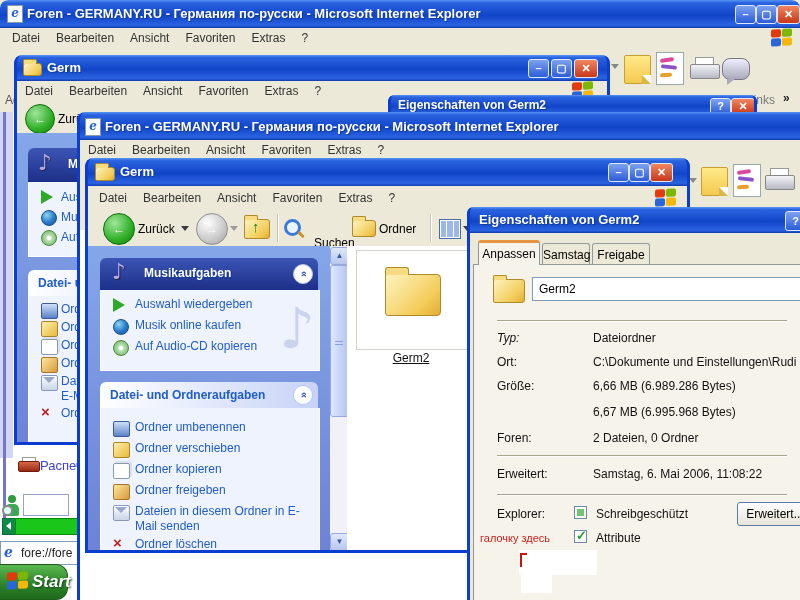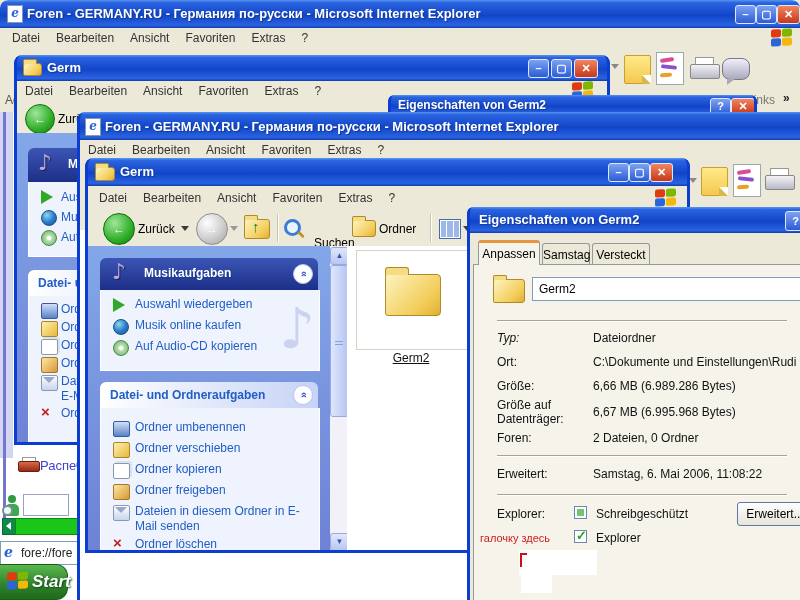--- a/index.html
+++ b/index.html
@@ -402,54 +402,53 @@
     <div class="abs" style="left:0;top:0;width:345px;height:400px;background:#ece9d8;"></div>
     <div class="tb small" style="height:26px;"></div>
     <div class="tbtitle" style="left:12px;top:5px;">Eigenschaften von Germ2</div>
     <div class="wbtn" style="left:318px;top:4px;height:18px;">?</div>
 
     <div class="tab active" style="left:11px;top:33px;width:62px;height:25px;">
       <span>Anpassen</span></div>
     <div class="tab" style="left:75px;top:36px;width:48px;height:22px;">
       <span>Samstag</span></div>
     <div class="tab" style="left:125px;top:36px;width:58px;height:22px;">
-      <span>Versteckt</span></div>
+      <span>Freigabe</span></div>
 
     <div class="abs" style="left:6px;top:57px;width:336px;height:343px;background:#f6f4ea;border:1px solid #919b9c;box-sizing:border-box;z-index:2;">
       <div class="folder-md" style="left:19px;top:14px;"></div>
       <div class="abs" style="left:58px;top:12px;width:272px;height:24px;background:#fff;border:1px solid #7f9db9;box-sizing:border-box;">
         <span class="abs" style="left:6px;top:4px;">Germ2</span>
       </div>
       <div class="dlgsep" style="left:23px;top:55px;width:290px;"></div>
       <span class="dlbl" style="left:23px;top:66px;font-style:italic;">Typ:</span>
       <span class="dval" style="left:119px;top:66px;width:212px;">Dateiordner</span>
       <span class="dlbl" style="left:23px;top:90px;">Ort:</span>
       <span class="dval" style="left:119px;top:90px;width:212px;">C:\Dokumente und Einstellungen\Rudi Schneider</span>
       <span class="dlbl" style="left:23px;top:114px;">Größe:</span>
       <span class="dval" style="left:119px;top:114px;width:212px;">6,66 MB (6.989.286 Bytes)</span>
-      <span class="dlbl" style="left:23px;top:133px;width:74px;line-height:14px;">Größe auf Datenträger:</span>
       <span class="dval" style="left:119px;top:140px;width:212px;">6,67 MB (6.995.968 Bytes)</span>
       <span class="dlbl" style="left:23px;top:166px;">Foren:</span>
       <span class="dval" style="left:119px;top:166px;width:212px;">2 Dateien, 0 Ordner</span>
       <div class="dlgsep" style="left:23px;top:190px;width:290px;"></div>
       <span class="dlbl" style="left:23px;top:202px;">Erweitert:</span>
       <span class="dval" style="left:119px;top:202px;width:212px;">Samstag, 6. Mai 2006, 11:08:22</span>
       <div class="dlgsep" style="left:23px;top:229px;width:290px;"></div>
       <span class="dlbl" style="left:23px;top:242px;">Explorer:</span>
       <span class="cb" style="left:100px;top:241px;">
           <span class="fill"></span>
         </span>
       <span class="dlbl" style="left:122px;top:242px;">Schreibgeschützt</span>
       <span class="xpbtn" style="left:263px;top:237px;width:76px;height:24px;">
         <span>Erweitert...</span></span>
       <span class="abs" style="left:6px;top:267px;color:#cc2020;font-size:11px;white-space:nowrap;">галочку здесь</span>
       <span class="cb" style="left:100px;top:265px;">
           <span class="chk">✓</span>
         </span>
-      <span class="dlbl" style="left:122px;top:266px;">Explorer</span>
+      <span class="dlbl" style="left:122px;top:266px;">Attribute</span>
 
       <span class="abs" style="left:45px;top:285px;width:78px;height:25px;background:#fff;"></span>
       <span class="abs" style="left:47px;top:310px;width:31px;height:18px;background:#fff;"></span>
       <span class="abs" style="left:46px;top:288px;width:7px;height:2px;background:#cc1111;"></span>
       <span class="abs" style="left:46px;top:288px;width:2px;height:14px;background:#cc1111;"></span>
     </div>
     <div class="frame" style="border-radius:6px 6px 0 0;"></div>
   </div>
 
   <div class="abs" style="left:0;top:564px;width:68px;height:36px;z-index:10;border-radius:0 12px 12px 0;

